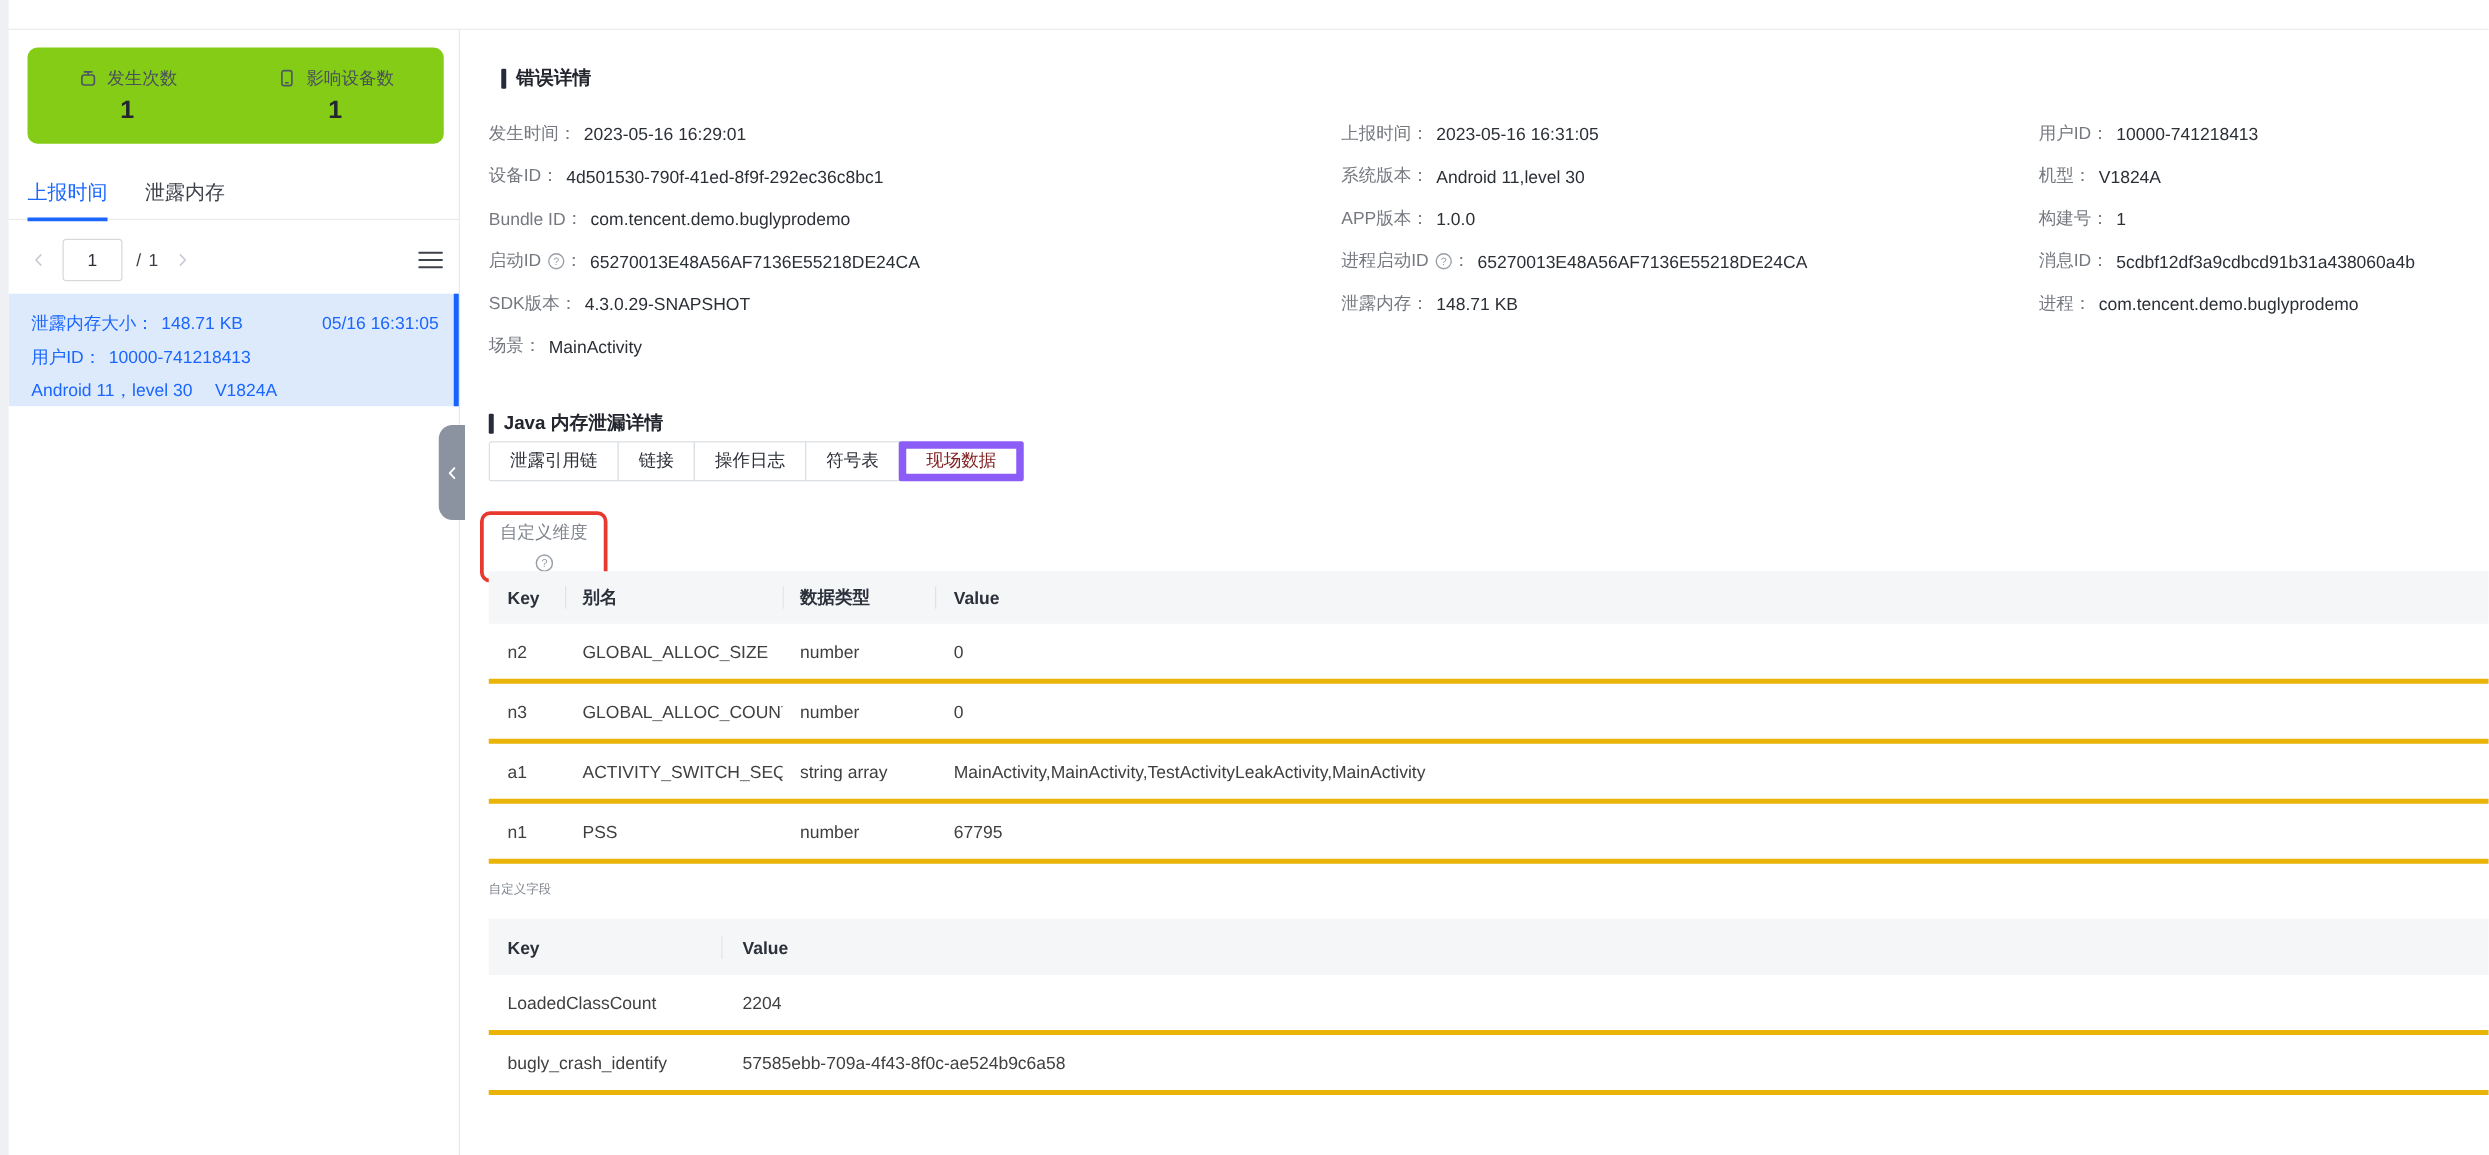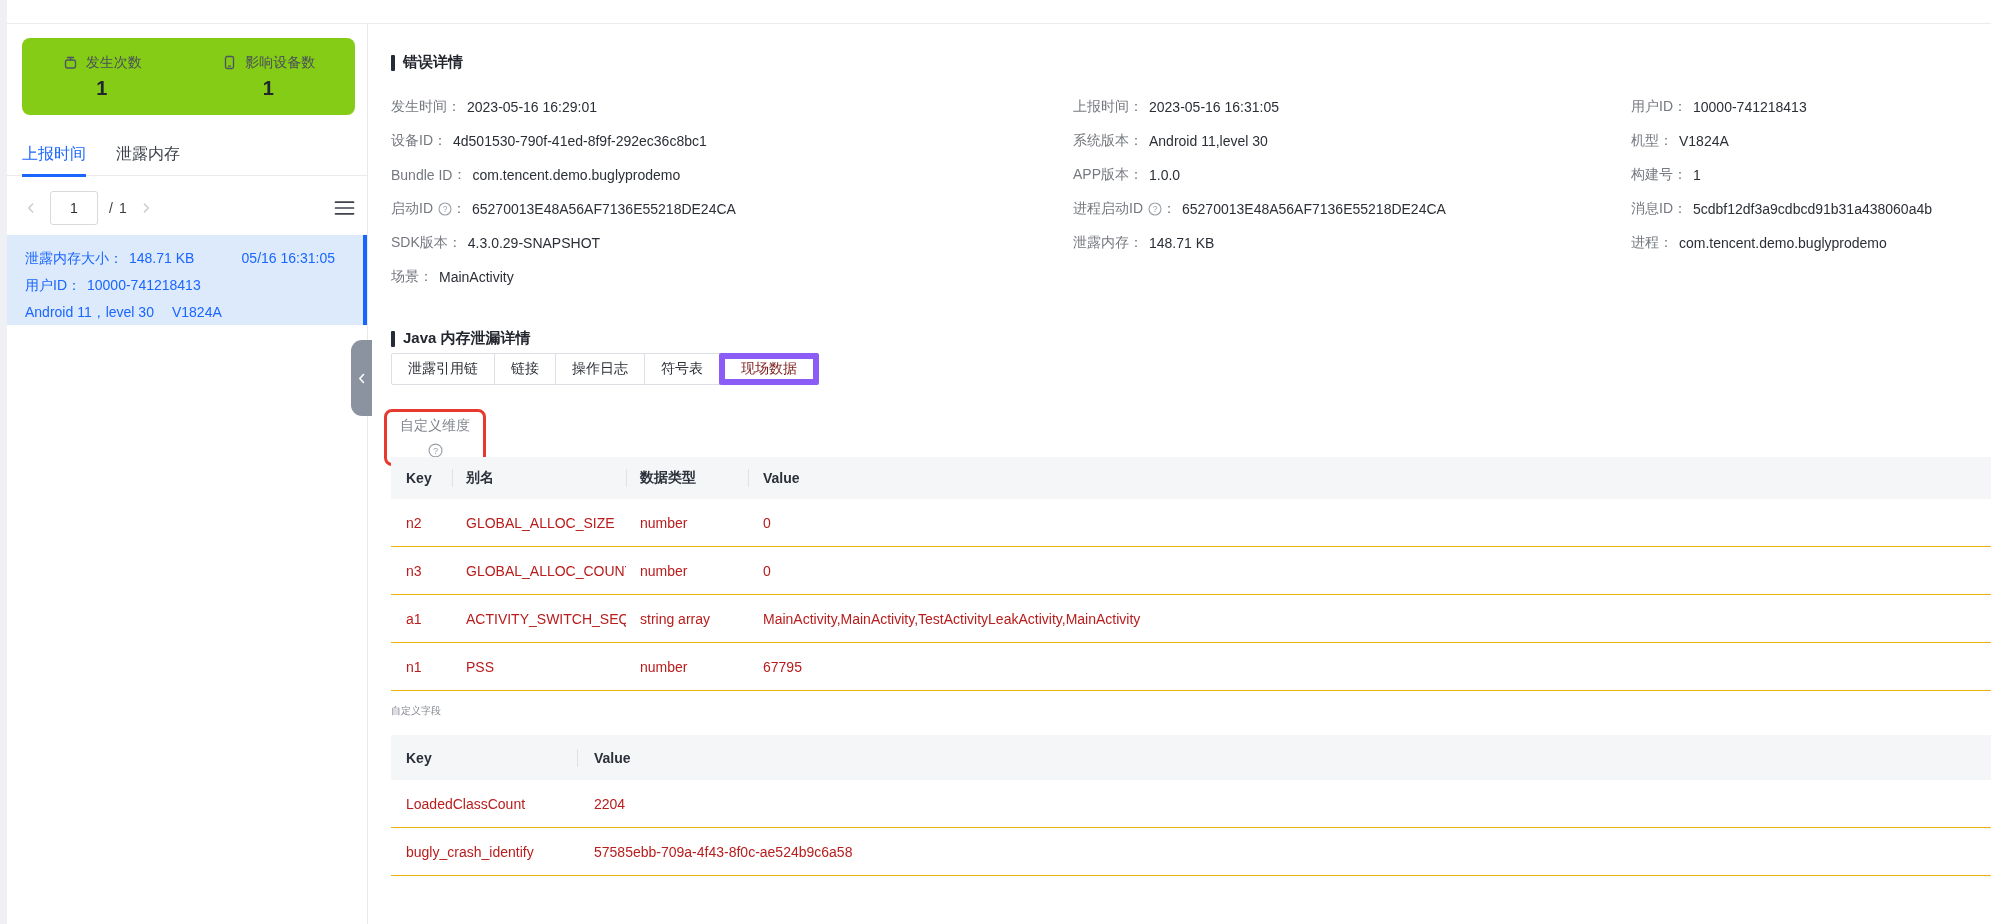--- a/index.html
+++ b/index.html
@@ -28,34 +28,34 @@
 
   .pager { position:absolute; left:16px; top:167px; height:34px; display:flex; align-items:center; gap:11px; }
   .pg-btn { width:16px; height:16px; display:flex; align-items:center; justify-content:center; background:none; border:none; padding:0; }
   .page-input { width:48px; height:34px; border:1px solid #d9d9d9; border-radius:3px; text-align:center; font-size:14px;
     color:#2b2f36; font-family:inherit; outline:none; background:#fff; }
   .pg-text { color:#3a3f47; display:flex; gap:6px; }
   .menu-btn { position:absolute; right:11px; top:172px; width:24px; height:24px; display:flex; align-items:center; justify-content:center;
     background:none; border:none; padding:0; }
 
   .leak-item { position:absolute; left:0; top:211px; width:100%; height:90px; background:#ddeafb; color:#1a66ff;
-    border-right:4px solid #1765ff; padding:10px 28px 0 18px; cursor:pointer; }
+    border-right:4px solid #1765ff; padding:10px 12px 0 18px; cursor:pointer; }
   .leak-item .row { display:flex; align-items:center; line-height:27px; }
   .leak-item .time { margin-left:auto; }
   .leak-item .model-gap { margin-left:18px; }
   .fcolon { margin-right:6px; }
 
   .collapse-handle { position:absolute; left:351px; top:340px; width:21px; height:76px; background:#8b93a1;
     border-radius:11px 0 0 11px; display:flex; align-items:center; justify-content:center; cursor:pointer; z-index:5; }
 
   
   .main { position:absolute; left:369px; top:24px; width:1622px; height:900px; background:#fff; }
   .section-title { position:absolute; display:flex; align-items:center; gap:8px; font-weight:700; font-size:15px; color:#23262e; }
   .tbar { width:4px; height:16px; background:#262b39; border-radius:1px; }
-  #detail-title { left:22px; top:29px; }
+  #detail-title { left:32px; top:29px; }
   #leak-title { left:22px; top:305px; }
 
   .detail-grid { position:absolute; left:22px; top:66px; width:1580px; }
   .dcol { position:absolute; top:0; }
   .dcol1 { left:0; } .dcol2 { left:682px; } .dcol3 { left:1240px; }
   .field { height:34px; display:flex; align-items:center; font-size:14px; white-space:nowrap; }
   .flabel { color:#75797f; }
   .flabel + .fcolon, .help-ic + .fcolon { color:#75797f; }
   .fvalue { color:#2b2f36; }
   .help-ic { margin-left:5px; display:inline-flex; }
@@ -69,21 +69,21 @@
 
   .custom-dim { position:absolute; left:15px; top:385px; border:3px solid #e8392f; border-radius:8px;
     padding:5px 13px 5px 13px; display:flex; align-items:center; gap:8px; color:#81868e; font-size:14px;flex-direction:column; }
 
   .tbl { position:absolute; left:22px; width:1600px; }
   #dim-table { top:433px; }
   #field-table { top:711px; }
   .thead { background:#f5f6f8; display:flex; align-items:center; font-weight:700; color:#2b303a; }
   #dim-table .thead { height:42px; }
   #field-table .thead { height:45px; }
-  .trow { height:48px; display:flex; align-items:center; border-bottom:1px solid #eab308; color:#b91c1c; }
+  .trow { height:48px; display:flex; align-items:center; border-bottom:4px solid #eab308; color:#404040; }
   .cell { white-space:nowrap; overflow:hidden; }
   .thead .cell { position:relative; height:100%; display:flex; align-items:center; }
   .thead .cell:not(:first-child)::before { content:""; position:absolute; left:0; top:50%; transform:translateY(-50%);
     width:1px; height:18px; background:#dfe2e6; }
   #dim-table .c1 { width:61px; padding-left:15px; }
   #dim-table .c2 { width:174px; padding-left:14px; }
   #dim-table .c3 { width:122px; padding-left:14px; }
   #dim-table .c4 { flex:1; padding-left:15px; }
   #field-table .fc1 { width:186px; padding-left:15px; }
   #field-table .fc2 { flex:1; padding-left:17px; }

